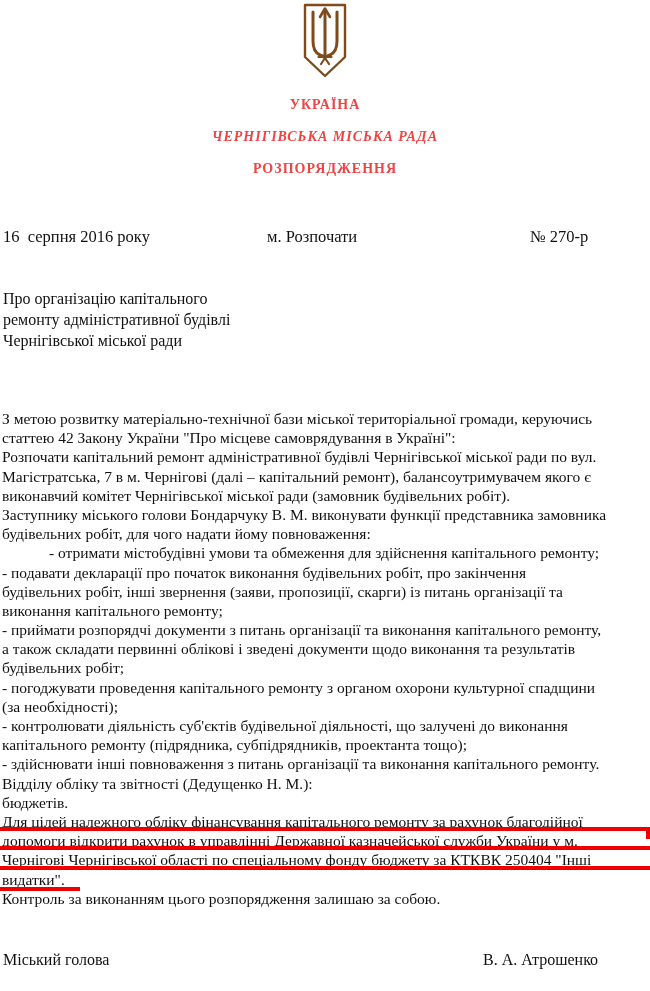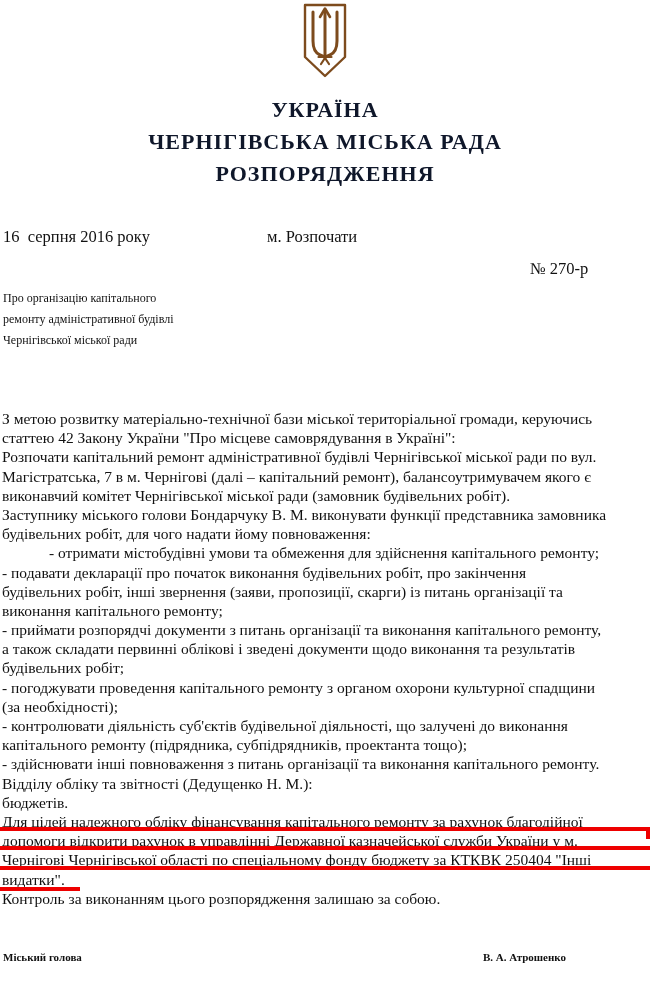--- a/index.html
+++ b/index.html
@@ -7,52 +7,52 @@
     position:relative;
     width:650px;height:991px;
     background:#ffffff;
     overflow:hidden;
     font-family:"Liberation Serif","DejaVu Serif",serif;
     color:#111;
   }
   .coat{position:absolute;left:302px;top:3px;width:46px;height:76px;}
   .title{
     position:absolute;left:0;right:0;text-align:center;
-    font-weight:bold;font-size:22px;letter-spacing:1px;color:#0f172a;
+    font-weight:bold;font-size:14px;letter-spacing:1px;color:#ef4444;
   }
   .t1{top:97px;}
-  .t2{top:129px;}
+  .t2{top:129px;font-style:italic;}
   .t3{top:161px;}
   .meta{position:absolute;top:227px;left:0;right:0;height:22px;font-size:16.5px;}
   .meta span{position:absolute;white-space:pre;}
   .m-date{left:3px;}
   .m-city{left:267px;}
-  .m-num{left:530px;margin-top:32px;}
-  .subject{position:absolute;left:3px;top:288px;font-size:12px;line-height:21px;}
+  .m-num{left:530px;}
+  .subject{position:absolute;left:3px;top:288px;font-size:16px;line-height:21px;}
   .docbody{
     position:absolute;left:2px;right:2px;top:381px;
     font-size:15.5px;
     margin-top:28px;
   }
   .bline{
     position:relative;
     height:19.2px;line-height:19.2px;
     white-space:nowrap;
   }
   .bline.indent{padding-left:47px;}
   .redbar{
     position:absolute;left:-2px;right:-2px;bottom:0px;height:4px;
     background:var(--red);z-index:2;
   }
   .redbar.short{right:auto;width:80px;bottom:-2px;}
   .redtick{
     position:absolute;right:-2px;bottom:-8px;width:4px;height:10px;
     background:var(--red);z-index:2;
   }
-  .signature{position:absolute;left:0;right:0;top:951px;height:22px;font-size:11px;font-weight:bold;}
+  .signature{position:absolute;left:0;right:0;top:951px;height:22px;font-size:16px;}
   .sig-title{position:absolute;left:3px;}
   .sig-name{position:absolute;left:483px;}
 </style>
 </head>
 <body>
 
 <div class="page">
 
   <svg class="coat" viewBox="0 0 46 76" xmlns="http://www.w3.org/2000/svg">
     <g fill="none" stroke="#7d4b1d" stroke-linecap="round" stroke-linejoin="round">

